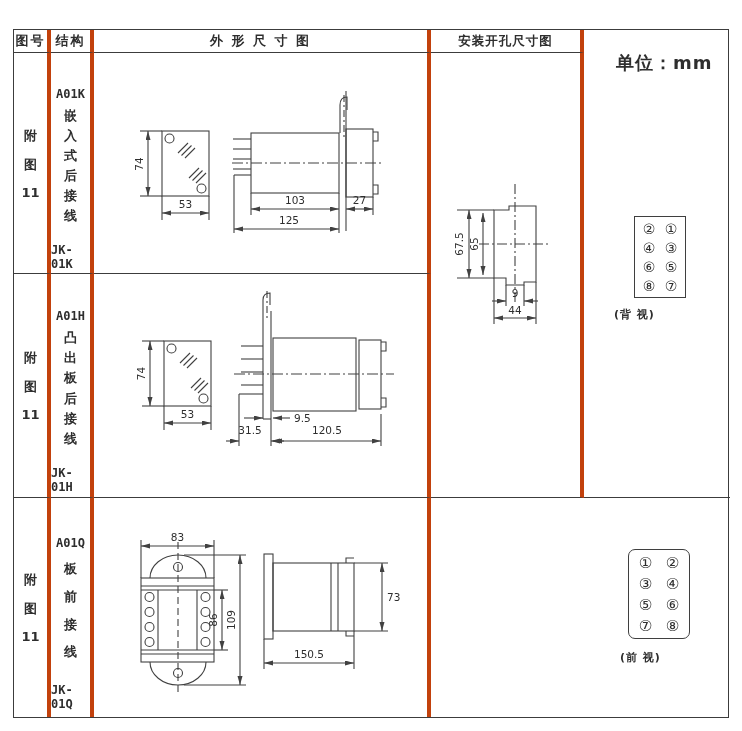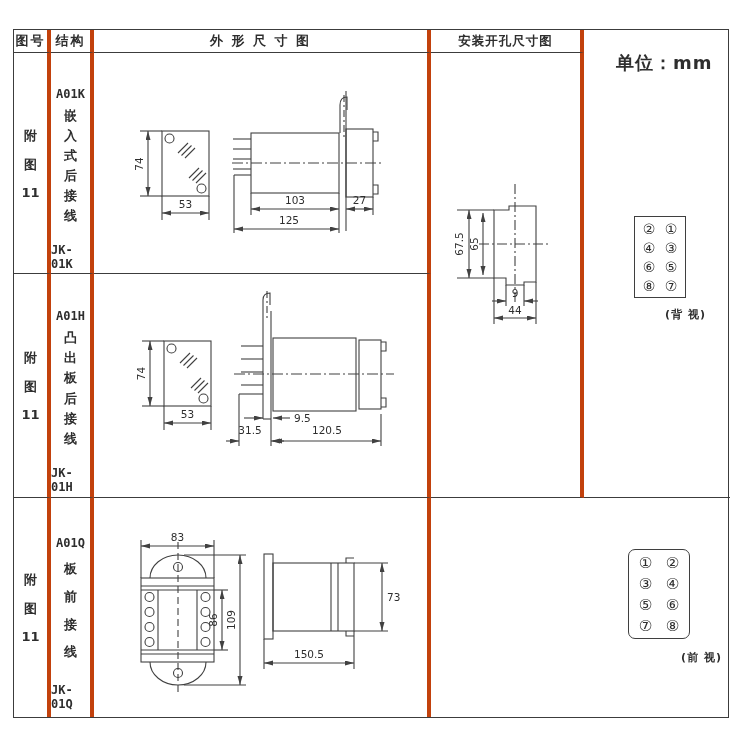--- a/index.html
+++ b/index.html
@@ -18,21 +18,21 @@
   .structcell .model{margin-bottom:5px;}
   .structcell .code{margin-top:17px;}
   .schar{line-height:1.55;}
   .tall .schar{line-height:2.15;}
   .dwg{position:absolute;left:0;top:0;}
   .dwg line,.dwg path,.dwg rect,.dwg circle{stroke:#414141;stroke-width:1.1;fill:none;}
   .dwg text{fill:#2e2e2e;stroke:none;font-size:10.5px;font-family:"DejaVu Sans","Liberation Sans",sans-serif;}
   .tbox{position:absolute;border:1.5px solid #3f3f3f;background:#fff;display:grid;grid-template-columns:1fr 1fr;
         align-items:center;justify-items:center;font-size:14px;color:#2e2e2e;padding:2px 3px;box-sizing:border-box;}
   .tbox.round{border-radius:7px;font-size:15px;}
-  .tcap{position:absolute;font-size:11px;font-weight:bold;text-align:right;letter-spacing:1px;}
+  .tcap{position:absolute;font-size:11px;font-weight:bold;text-align:left;letter-spacing:1px;}
 </style>
 </head>
 <body>
 
 <svg width="0" height="0" style="position:absolute">
   <defs>
     <marker id="ae" markerWidth="11" markerHeight="7" refX="9" refY="2.5" orient="auto" markerUnits="userSpaceOnUse">
       <path d="M0,0 L9,2.5 L0,5 Z" fill="#414141" stroke="none"></path>
     </marker>
     <marker id="as" markerWidth="11" markerHeight="7" refX="9" refY="2.5" orient="auto-start-reverse" markerUnits="userSpaceOnUse">

